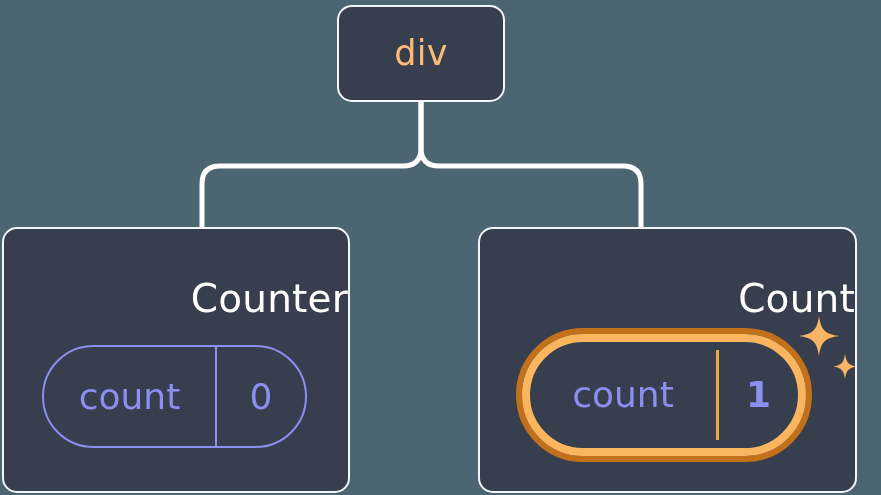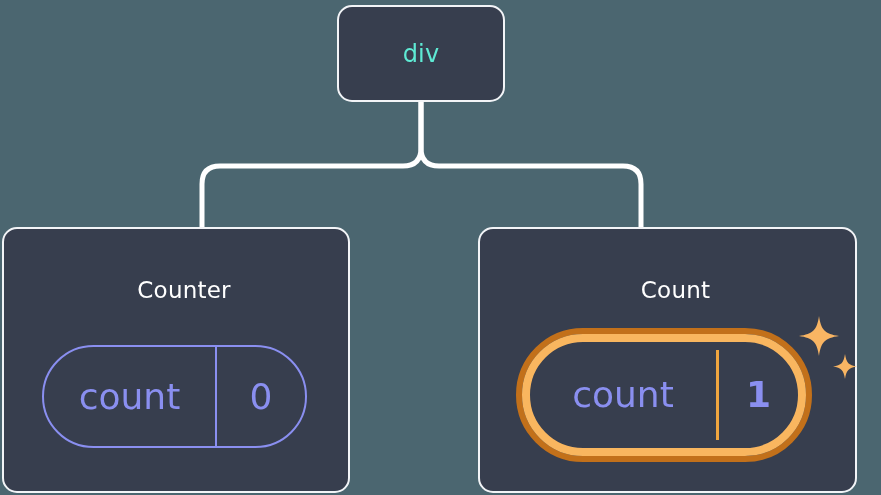--- a/index.html
+++ b/index.html
@@ -60,35 +60,35 @@
   }
 
   #node-count {
     left: 478px;
     top: 227px;
     width: 379px;
     height: 266px;
   }
 
   .node-tag {
-    color: #5eead4;
-    font-size: 24px;
+    color: #fdba74;
+    font-size: 35px;
     font-weight: 400;
     letter-spacing: 0.2px;
     line-height: 1;
   }
 
   .card-title {
     position: absolute;
     left: 16px;
     right: 0;
     top: 50px;
-    text-align: center;
+    text-align: right;
     color: #ffffff;
-    font-size: 23px;
+    font-size: 39px;
     font-weight: 400;
     letter-spacing: 0.2px;
     line-height: 1;
   }
 
   
   .pill-wrap {
     position: absolute;
     display: flex;
     align-items: center;

